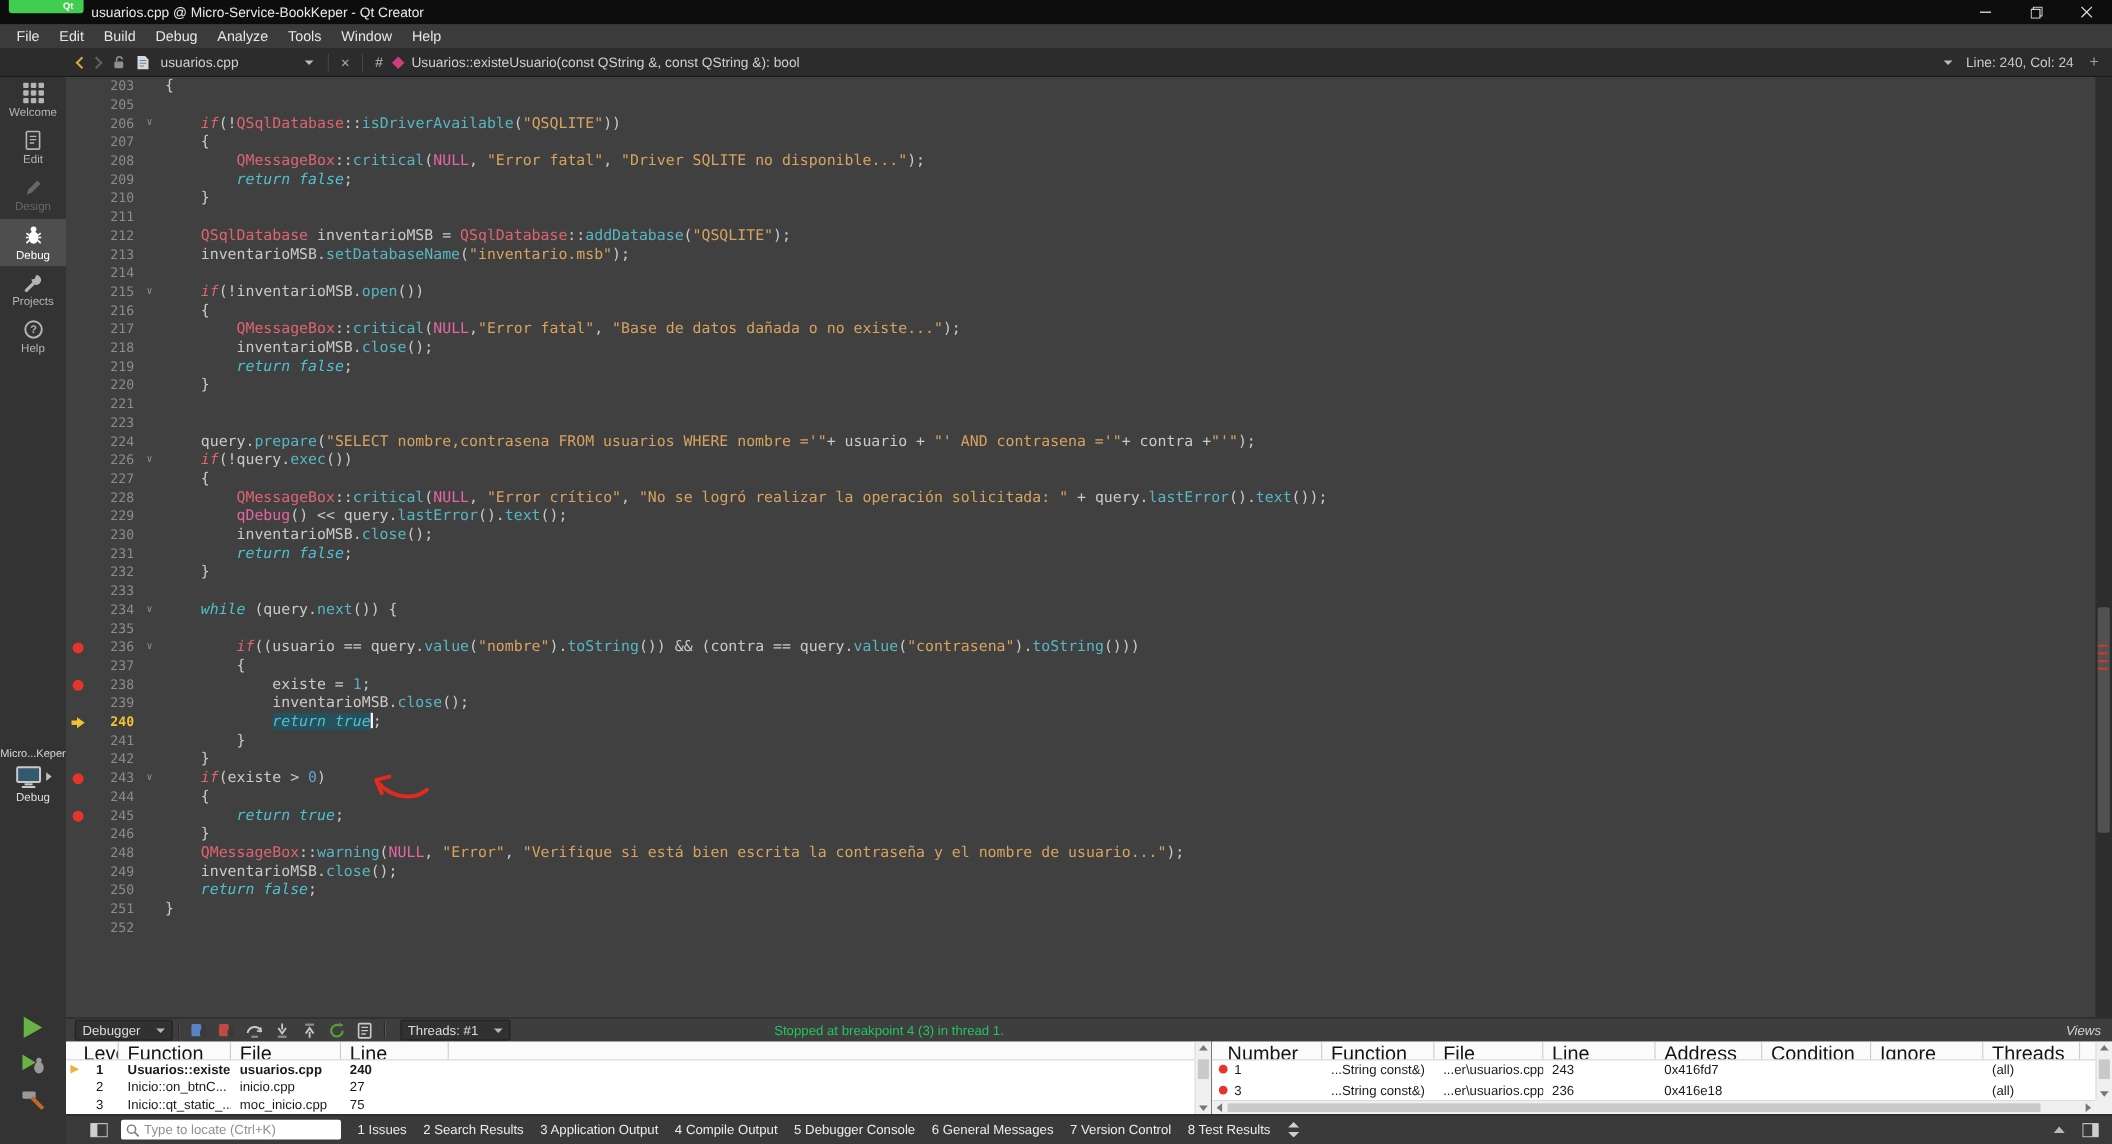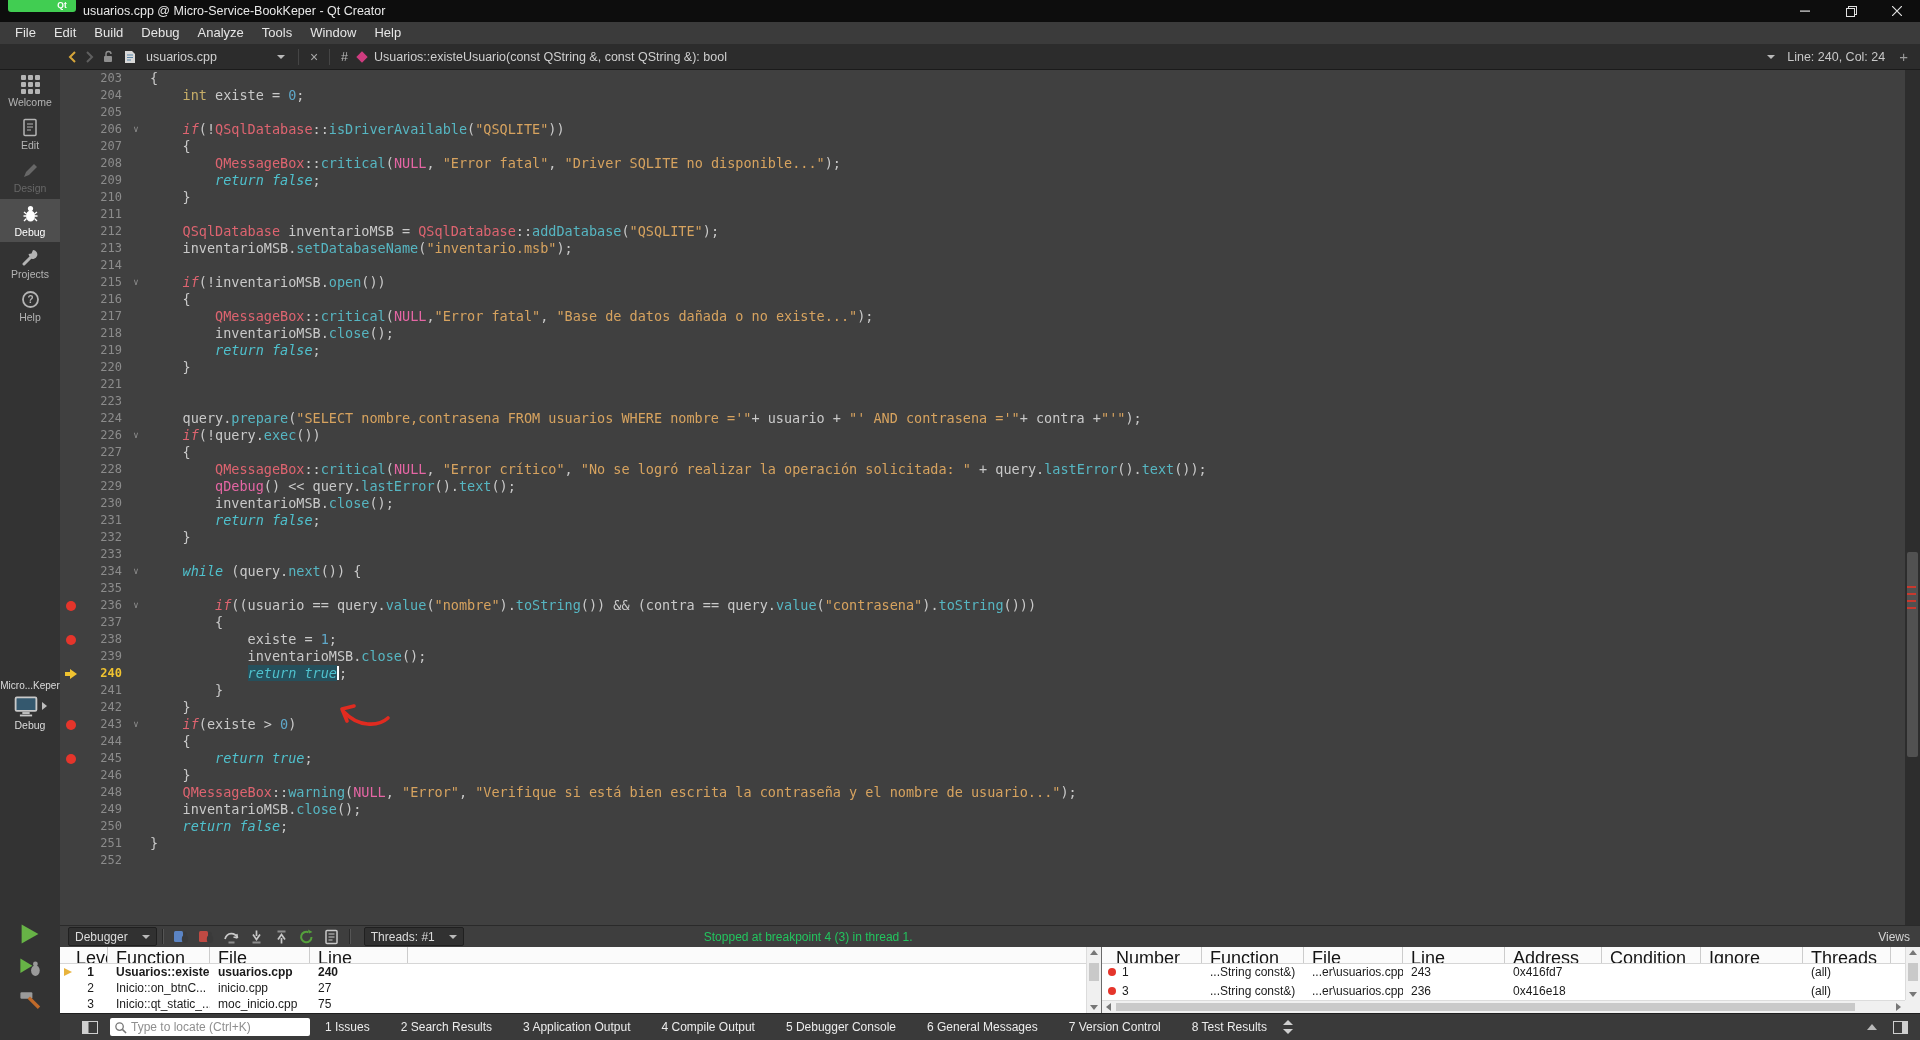--- a/index.html
+++ b/index.html
@@ -69,21 +69,21 @@
 
   
   .dbgbar{position:absolute;left:60px;top:925px;right:0;height:22px;background:#3e3e3e;border-top:1px solid #2a2a2a;
           display:flex;align-items:center;color:#dcdcdc;font-size:12px;box-sizing:border-box;}
   .dd{height:17px;background:#313131;border:1px solid #202020;border-radius:2px;display:flex;align-items:center;
       padding:0 6px;position:relative;margin-left:8px;}
   .dd .caret-down{margin:0 0 0 14px;}
   .dbg-btn{width:23px;height:19px;display:flex;align-items:center;justify-content:center;margin:0 1px;}
   .tsep{width:1px;height:15px;background:#2a2a2a;border-right:1px solid #555;margin:0 5px;}
   .dbg-status{margin-left:240px;color:#22c55e;}
-  .views-lbl{margin-left:auto;margin-right:10px;color:#d5d5d5;}
+  .views-lbl{margin-left:auto;margin-right:10px;color:#d5d5d5;font-style:italic;}
 
   
   .panes{position:absolute;left:60px;top:947px;right:0;height:66px;background:#ffffff;}
   .stack-pane{position:absolute;left:0;top:0;width:1041px;height:66px;background:#fff;overflow:hidden;}
   .pane-div{position:absolute;left:1041px;top:0;width:1px;height:66px;background:#6a6a6a;}
   .bp-pane{position:absolute;left:1042px;top:0;right:0;height:66px;background:#fff;overflow:hidden;}
   .hdr{display:grid;height:17px;border-bottom:1px solid #d6d6d6;background:#fbfbfb;box-sizing:border-box;}
   .hc{border-right:1px solid #cccccc;padding:1px 8px 0 8px;font-size:18px;color:#141414;white-space:nowrap;overflow:hidden;}
   .grow{display:grid;height:16px;}
   .bc{padding:0 8px;font-size:12px;color:#1a1a1a;white-space:nowrap;overflow:hidden;line-height:16px;}
@@ -293,26 +293,20 @@
   <div class="editor">
     <div>
         <div class="line">
           <span class="gut-bp"></span>
           <span class="gut-num">203</span>
           <span class="gut-fold"></span>
           <span class="code"><span class="tk-p">{</span></span>
         </div>
         <div class="line">
           <span class="gut-bp"></span>
-          <span class="gut-num">204</span>
-          <span class="gut-fold"></span>
-          <span class="code"><span class="tk-p">    </span><span class="tk-kw2">int</span><span class="tk-p"> existe = </span><span class="tk-num">0</span><span class="tk-p">;</span></span>
-        </div>
-        <div class="line">
-          <span class="gut-bp"></span>
           <span class="gut-num">205</span>
           <span class="gut-fold"></span>
           <span class="code"></span>
         </div>
         <div class="line">
           <span class="gut-bp"></span>
           <span class="gut-num">206</span>
           <span class="gut-fold">∨</span>
           <span class="code"><span class="tk-p">    </span><span class="tk-kw">if</span><span class="tk-p">(!</span><span class="tk-ty">QSqlDatabase</span><span class="tk-p">::</span><span class="tk-fn">isDriverAvailable</span><span class="tk-p">(</span><span class="tk-str">"QSQLITE"</span><span class="tk-p">))</span></span>
         </div>
@@ -761,21 +755,21 @@
           <rect x="0.5" y="0.5" width="6" height="12" fill="#cfcfcf"></rect>
         </svg>
     </span>
     <div class="locator">
       <svg width="13" height="13" viewBox="0 0 14 14">
           <circle cx="6" cy="6" r="4" stroke="#777" stroke-width="1.4" fill="none"></circle>
           <path d="M9 9 L13 13" stroke="#777" stroke-width="1.6"></path>
         </svg>
       <span>Type to locate (Ctrl+K)</span>
     </div>
-    <span style="display:flex;gap:16px;">
+    <span style="display:flex;">
         <span class="pane-btn">1 Issues</span>
         <span class="pane-btn">2 Search Results</span>
         <span class="pane-btn">3 Application Output</span>
         <span class="pane-btn">4 Compile Output</span>
         <span class="pane-btn">5 Debugger Console</span>
         <span class="pane-btn">6 General Messages</span>
         <span class="pane-btn">7 Version Control</span>
         <span class="pane-btn">8 Test Results</span>
       </span>
     <span style="margin-left:16px;">

